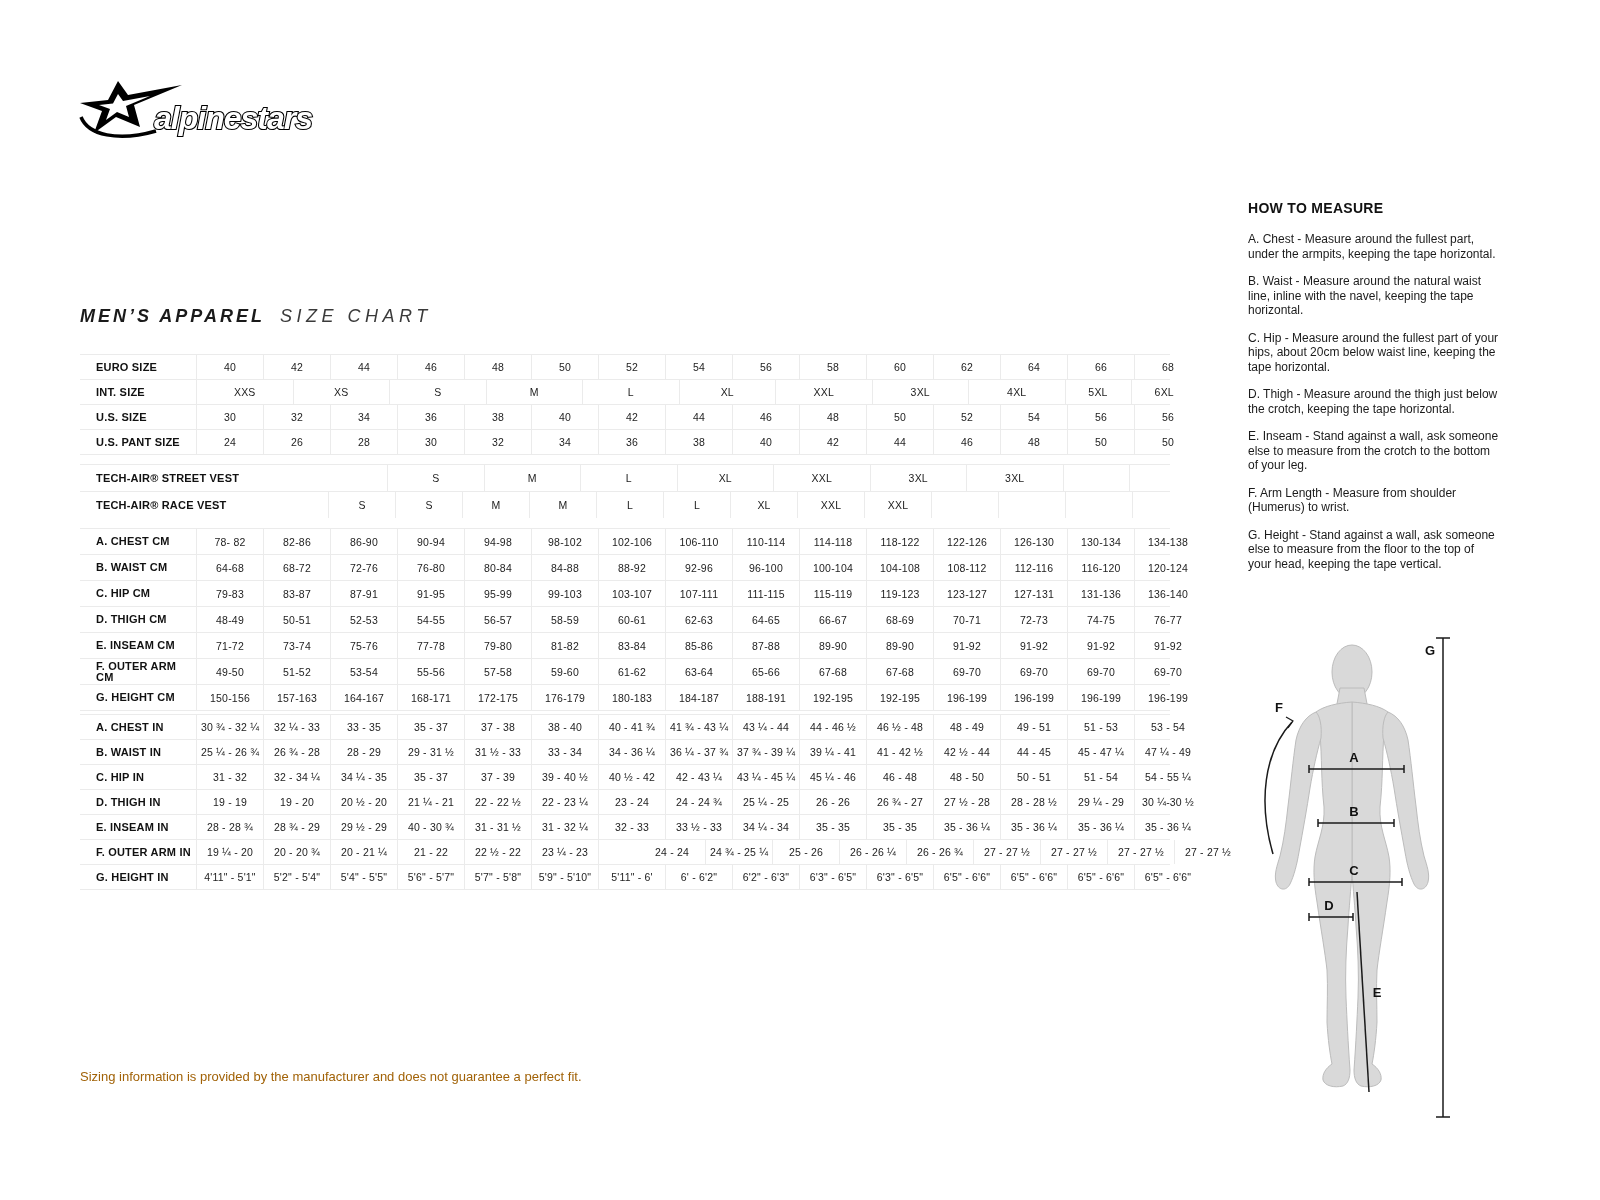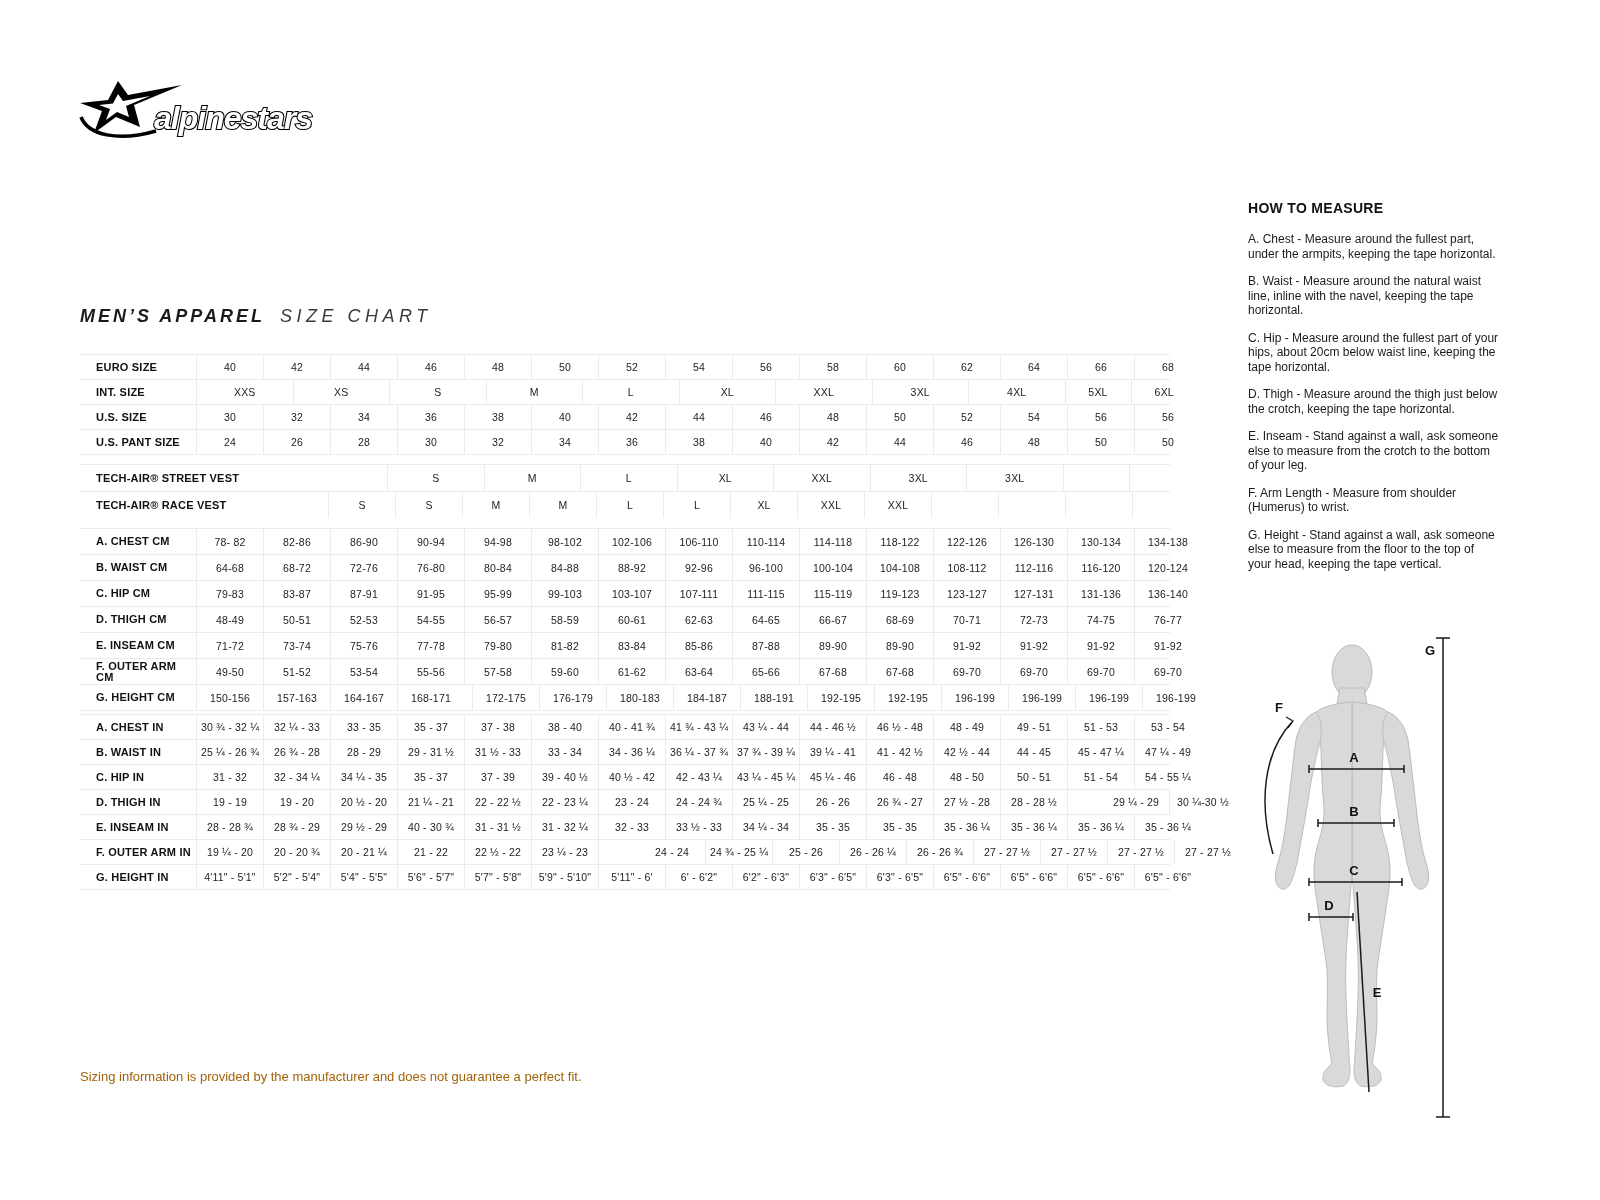--- a/index.html
+++ b/index.html
@@ -274,21 +274,21 @@
         <div class="t-cell" style="width: 66px;">69-70</div>
         <div class="t-cell" style="width: 66px;">69-70</div>
         <div class="t-cell" style="width: 66px;">69-70</div>
       </div>
       <div class="t-row">
         <div class="t-label">G. HEIGHT CM</div>
         <div class="t-cell" style="width: 66px;">150-156</div>
         <div class="t-cell" style="width: 66px;">157-163</div>
         <div class="t-cell" style="width: 66px;">164-167</div>
         <div class="t-cell" style="width: 66px;">168-171</div>
-        <div class="t-cell" style="width: 66px; margin-left: 8px;">172-175</div>
+        <div class="t-cell" style="width: 66px;">172-175</div>
         <div class="t-cell" style="width: 66px;">176-179</div>
         <div class="t-cell" style="width: 66px;">180-183</div>
         <div class="t-cell" style="width: 66px;">184-187</div>
         <div class="t-cell" style="width: 66px;">188-191</div>
         <div class="t-cell" style="width: 66px;">192-195</div>
         <div class="t-cell" style="width: 66px;">192-195</div>
         <div class="t-cell" style="width: 66px;">196-199</div>
         <div class="t-cell" style="width: 66px;">196-199</div>
         <div class="t-cell" style="width: 66px;">196-199</div>
         <div class="t-cell" style="width: 66px;">196-199</div>
@@ -357,21 +357,21 @@
         <div class="t-cell" style="width: 66px;">21 ¼ - 21</div>
         <div class="t-cell" style="width: 66px;">22 - 22 ½</div>
         <div class="t-cell" style="width: 66px;">22 - 23 ¼</div>
         <div class="t-cell" style="width: 66px;">23 - 24</div>
         <div class="t-cell" style="width: 66px;">24 - 24 ¾</div>
         <div class="t-cell" style="width: 66px;">25 ¼ - 25</div>
         <div class="t-cell" style="width: 66px;">26 - 26</div>
         <div class="t-cell" style="width: 66px;">26 ¾ - 27</div>
         <div class="t-cell" style="width: 66px;">27 ½ - 28</div>
         <div class="t-cell" style="width: 66px;">28 - 28 ½</div>
-        <div class="t-cell" style="width: 66px; padding-left: 35px;">29 ¼ - 29</div>
+        <div class="t-cell" style="width: 66px;">29 ¼ - 29</div>
         <div class="t-cell" style="width: 66px;">30 ¼-30 ½</div>
       </div>
       <div class="t-row">
         <div class="t-label">E. INSEAM IN</div>
         <div class="t-cell" style="width: 66px;">28 - 28 ¾</div>
         <div class="t-cell" style="width: 66px;">28 ¾ - 29</div>
         <div class="t-cell" style="width: 66px;">29 ½ - 29</div>
         <div class="t-cell" style="width: 66px;">40 - 30 ¾</div>
         <div class="t-cell" style="width: 66px;">31 - 31 ½</div>
         <div class="t-cell" style="width: 66px;">31 - 32 ¼</div>

